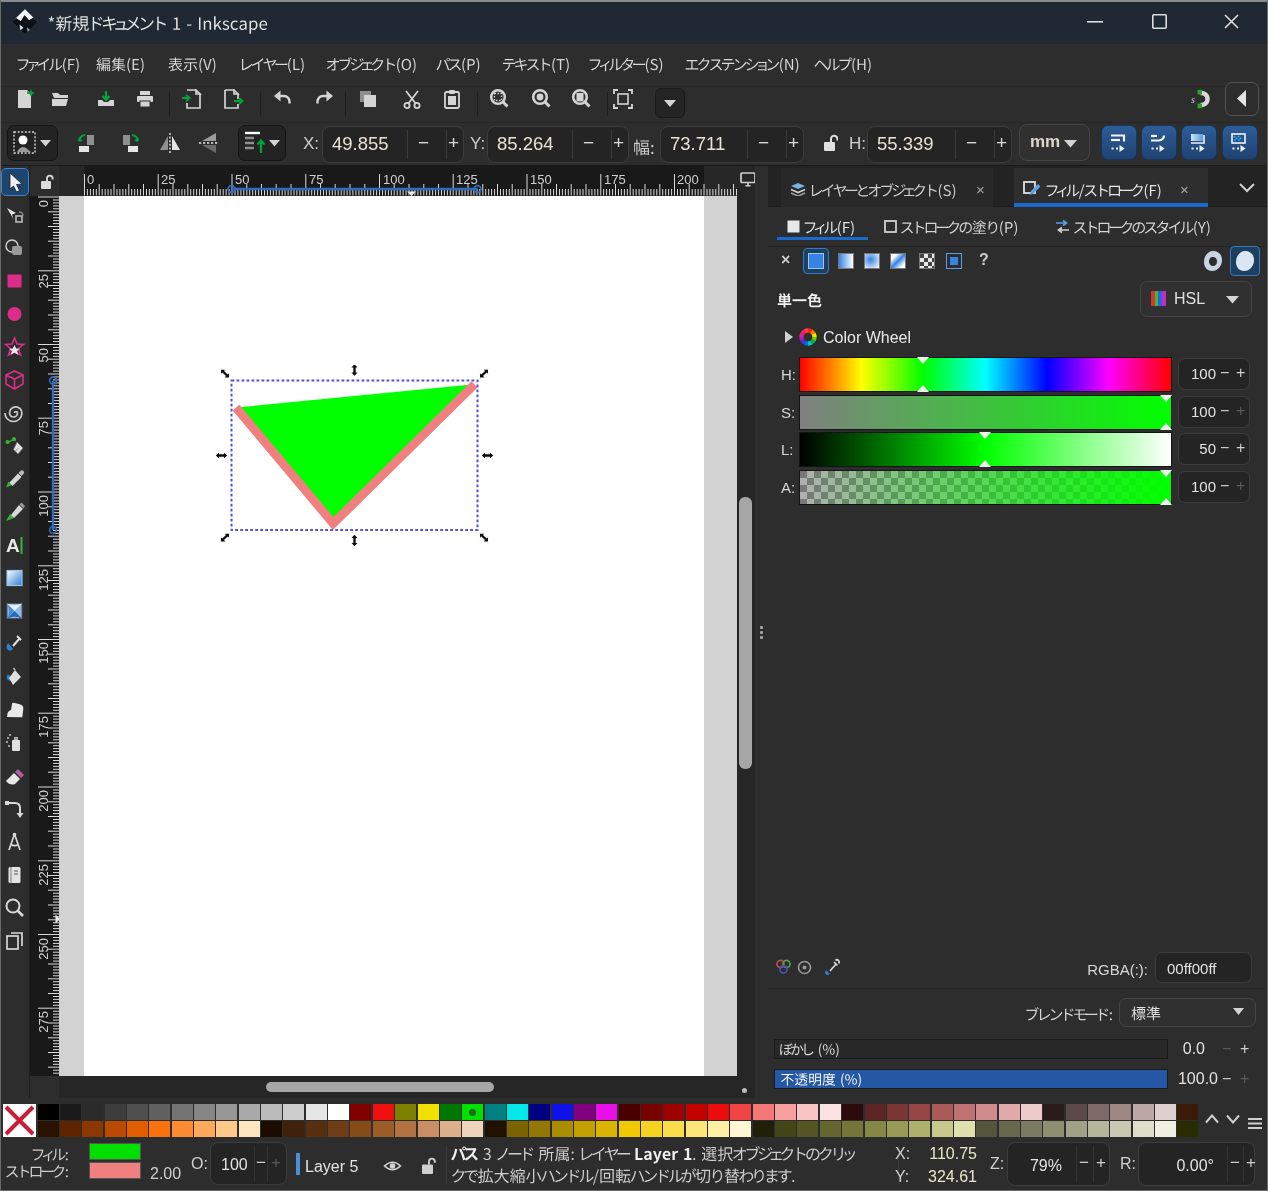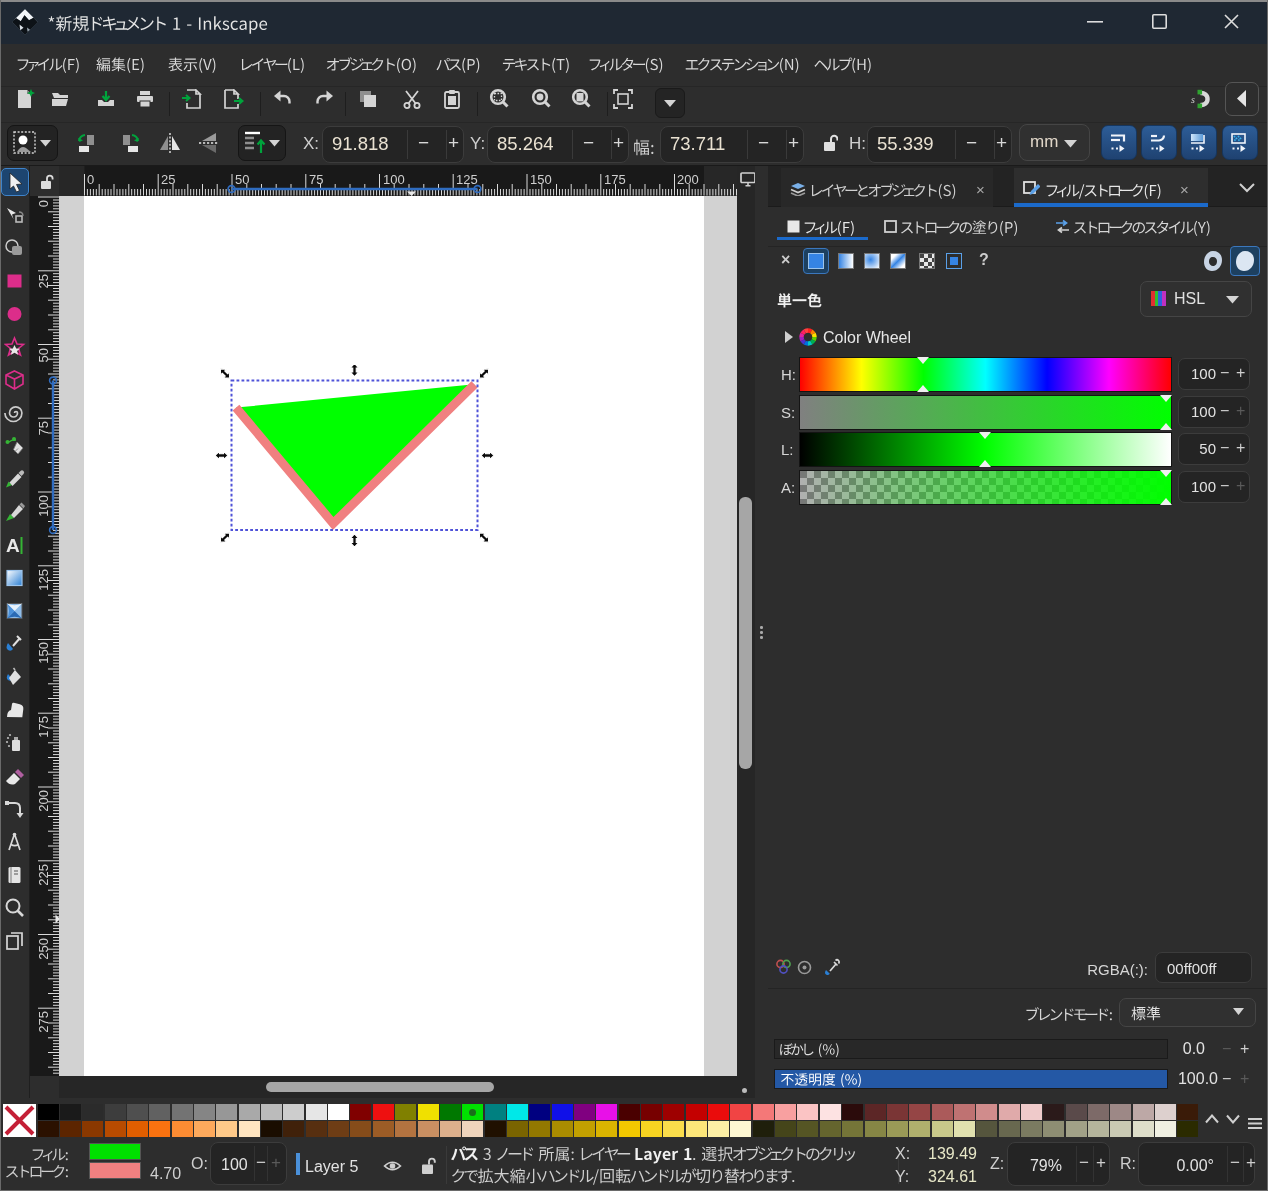--- a/index.html
+++ b/index.html
@@ -300,21 +300,21 @@
 <svg style="position:absolute;left:244px;top:131px;" width="24" height="24" viewBox="0 0 24 24">
       <path d="M1 2 h15" stroke="#ffffff" stroke-width="2.4"></path>
       <path d="M1 7 h9 M1 12 h9 M1 17 h9" stroke="#8f8f8f" stroke-width="2.4"></path>
       <path d="M17 22 v-12 M13.5 13.5 L17 9.5 L20.5 13.5" stroke="#00a33c" stroke-width="2.2" fill="none"></path>
     </svg>
 <svg style="position:absolute;left:269px;top:140px;" width="12" height="8" viewBox="0 0 12 8">
       <path d="M0 0 h11 L5.5 6.5 Z" fill="#d4d4d4"></path>
     </svg>
 <div style="position:absolute;left:303px;top:134px;font-size:17px;color:#cfcfcf;font-weight:400;white-space:nowrap;">X:</div>
 <div style="position:absolute;left:322px;top:126px;width:142px;height:37px;background:#242424;border:1px solid #3c3c3c;border-radius:8px"></div>
-<div style="position:absolute;left:332px;top:133.4px;font-size:18.5px;color:#eae2d2;font-weight:400;white-space:nowrap;">91.818</div>
+<div style="position:absolute;left:332px;top:133.4px;font-size:18.5px;color:#eae2d2;font-weight:400;white-space:nowrap;">49.855</div>
 <div style="position:absolute;left:407px;top:130px;width:1px;height:29px;background:#3a3a3a"></div>
 <div style="position:absolute;left:446px;top:130px;width:1px;height:29px;background:#3a3a3a"></div>
 <div style="position:absolute;left:418px;top:131.5px;font-size:19px;color:#d8d8d8;font-weight:400;white-space:nowrap;">−</div>
 <div style="position:absolute;left:448px;top:131.5px;font-size:19px;color:#d8d8d8;font-weight:400;white-space:nowrap;">+</div>
 <div style="position:absolute;left:470px;top:134px;font-size:17px;color:#cfcfcf;font-weight:400;white-space:nowrap;">Y:</div>
 <div style="position:absolute;left:487px;top:126px;width:142px;height:37px;background:#242424;border:1px solid #3c3c3c;border-radius:8px"></div>
 <div style="position:absolute;left:497px;top:133.4px;font-size:18.5px;color:#eae2d2;font-weight:400;white-space:nowrap;">85.264</div>
 <div style="position:absolute;left:572px;top:130px;width:1px;height:29px;background:#3a3a3a"></div>
 <div style="position:absolute;left:611px;top:130px;width:1px;height:29px;background:#3a3a3a"></div>
 <div style="position:absolute;left:583px;top:131.5px;font-size:19px;color:#d8d8d8;font-weight:400;white-space:nowrap;">−</div>
@@ -338,21 +338,21 @@
       <path d="M8 8 v-3 a3.2 3.2 0 0 1 6.4 0 v1.5" stroke="#e0e0e0" stroke-width="2" fill="none"></path>
     </svg>
 <div style="position:absolute;left:849px;top:134px;font-size:17px;color:#cfcfcf;font-weight:400;white-space:nowrap;">H:</div>
 <div style="position:absolute;left:867px;top:126px;width:145px;height:37px;background:#242424;border:1px solid #3c3c3c;border-radius:8px"></div>
 <div style="position:absolute;left:877px;top:133.4px;font-size:18.5px;color:#eae2d2;font-weight:400;white-space:nowrap;">55.339</div>
 <div style="position:absolute;left:955px;top:130px;width:1px;height:29px;background:#3a3a3a"></div>
 <div style="position:absolute;left:994px;top:130px;width:1px;height:29px;background:#3a3a3a"></div>
 <div style="position:absolute;left:966px;top:131.5px;font-size:19px;color:#d8d8d8;font-weight:400;white-space:nowrap;">−</div>
 <div style="position:absolute;left:996px;top:131.5px;font-size:19px;color:#d8d8d8;font-weight:400;white-space:nowrap;">+</div>
 <div style="position:absolute;left:1019px;top:124px;width:71px;height:37px;background:#303030;border:1px solid #454545;border-radius:8px"></div>
-<div style="position:absolute;left:1030px;top:132px;font-size:17px;color:#e0d6c8;font-weight:400;white-space:nowrap;">mm</div>
+<div style="position:absolute;left:1030px;top:132px;font-size:17px;color:#e0d6c8;font-weight:700;white-space:nowrap;">mm</div>
 <svg style="position:absolute;left:1064px;top:140px;" width="14" height="9" viewBox="0 0 14 9">
       <path d="M0 0 h13 L6.5 7.5 Z" fill="#d4d4d4"></path>
     </svg>
 <div style="position:absolute;left:1101px;top:125px;width:36px;height:35px;background:linear-gradient(180deg,#2d5d97,#1f4271);border:1px solid #16365e;border-radius:7px"></div>
 <svg style="position:absolute;left:1109px;top:132px;" width="20" height="21" viewBox="0 0 20 21">
       <path d="M2 3.5 h13 v6" stroke="#f0f4fa" stroke-width="2.2" fill="none"></path>
       <path d="M2 8 h9" stroke="#f0f4fa" stroke-width="2.2"></path>
       <path d="M2.5 16.5 h2 M7 16.5 h2" stroke="#f0f4fa" stroke-width="2" fill="none"></path>
       <path d="M10.5 13 l5 3.5 -5 3.5 Z" fill="#f0f4fa"></path>
     </svg>
@@ -997,21 +997,21 @@
           <path transform="translate(-1.50 0) scale(0.015000 -0.015000)" d="M800.0 669.0Q795.0 663.0 787.5 649.5Q780.0 636.0 775.0 625.0Q756.0 576.0 725.0 516.5Q694.0 457.0 656.0 399.0Q618.0 341.0 576.0 294.0Q521.0 232.0 455.0 173.5Q389.0 115.0 316.0 64.5Q243.0 14.0 164.0 -22.0L100.0 45.0Q181.0 77.0 255.5 124.5Q330.0 172.0 395.5 228.5Q461.0 285.0 512.0 342.0Q546.0 381.0 579.5 429.5Q613.0 478.0 639.5 528.5Q666.0 579.0 678.0 620.0Q670.0 620.0 640.0 620.0Q610.0 620.0 569.0 620.0Q528.0 620.0 483.0 620.0Q438.0 620.0 397.0 620.0Q356.0 620.0 326.5 620.0Q297.0 620.0 288.0 620.0Q271.0 620.0 249.5 619.0Q228.0 618.0 210.5 617.0Q193.0 616.0 187.0 615.0V706.0Q194.0 705.0 212.5 703.5Q231.0 702.0 252.0 701.0Q273.0 700.0 288.0 700.0Q299.0 700.0 328.0 700.0Q357.0 700.0 397.5 700.0Q438.0 700.0 482.0 700.0Q526.0 700.0 566.5 700.0Q607.0 700.0 636.0 700.0Q665.0 700.0 674.0 700.0Q699.0 700.0 718.5 702.0Q738.0 704.0 749.0 708.0ZM589.0 347.0Q630.0 313.0 673.5 272.0Q717.0 231.0 759.0 187.5Q801.0 144.0 837.0 104.5Q873.0 65.0 899.0 33.0L829.0 -27.0Q794.0 21.0 745.0 76.5Q696.0 132.0 641.5 187.5Q587.0 243.0 532.0 290.0Z"></path>
           <path transform="translate(10.50 0) scale(0.015000 -0.015000)" d="M337.0 88.0Q337.0 102.0 337.0 144.5Q337.0 187.0 337.0 245.5Q337.0 304.0 337.0 368.5Q337.0 433.0 337.0 494.0Q337.0 555.0 337.0 602.0Q337.0 649.0 337.0 670.0Q337.0 691.0 335.0 721.0Q333.0 751.0 329.0 774.0H427.0Q425.0 752.0 422.5 722.0Q420.0 692.0 420.0 670.0Q420.0 631.0 420.0 576.5Q420.0 522.0 420.0 460.5Q420.0 399.0 420.5 338.5Q421.0 278.0 421.0 225.5Q421.0 173.0 421.0 136.5Q421.0 100.0 421.0 88.0Q421.0 72.0 421.5 51.0Q422.0 30.0 424.0 8.5Q426.0 -13.0 427.0 -30.0H330.0Q334.0 -6.0 335.5 27.0Q337.0 60.0 337.0 88.0ZM403.0 512.0Q452.0 497.0 511.5 476.5Q571.0 456.0 633.0 433.0Q695.0 410.0 750.5 386.5Q806.0 363.0 847.0 342.0L813.0 257.0Q770.0 281.0 716.0 304.5Q662.0 328.0 605.5 351.0Q549.0 374.0 496.5 392.5Q444.0 411.0 403.0 423.0Z"></path>
           <path transform="translate(22.50 0) scale(0.015000 -0.015000)" d="M146.0 685.0Q176.0 684.0 197.0 683.5Q218.0 683.0 235.0 683.0Q247.0 683.0 279.0 683.0Q311.0 683.0 356.5 683.0Q402.0 683.0 454.0 683.0Q506.0 683.0 557.5 683.0Q609.0 683.0 654.0 683.0Q699.0 683.0 730.0 683.0Q761.0 683.0 772.0 683.0Q788.0 683.0 812.5 683.5Q837.0 684.0 860.0 685.0Q859.0 667.0 858.5 646.5Q858.0 626.0 858.0 607.0Q858.0 597.0 858.0 567.5Q858.0 538.0 858.0 496.0Q858.0 454.0 858.0 405.5Q858.0 357.0 858.0 309.0Q858.0 261.0 858.0 220.0Q858.0 179.0 858.0 150.5Q858.0 122.0 858.0 114.0Q858.0 103.0 858.0 84.0Q858.0 65.0 858.5 46.0Q859.0 27.0 859.5 12.5Q860.0 -2.0 860.0 -7.0H774.0Q774.0 -1.0 774.5 17.5Q775.0 36.0 775.5 59.5Q776.0 83.0 776.0 104.0Q776.0 111.0 776.0 142.0Q776.0 173.0 776.0 218.5Q776.0 264.0 776.0 316.5Q776.0 369.0 776.0 419.5Q776.0 470.0 776.0 512.0Q776.0 554.0 776.0 579.0Q776.0 604.0 776.0 604.0H229.0Q229.0 604.0 229.0 579.5Q229.0 555.0 229.0 513.0Q229.0 471.0 229.0 420.5Q229.0 370.0 229.0 318.0Q229.0 266.0 229.0 220.5Q229.0 175.0 229.0 144.0Q229.0 113.0 229.0 104.0Q229.0 91.0 229.0 74.0Q229.0 57.0 229.5 40.5Q230.0 24.0 230.5 11.0Q231.0 -2.0 231.0 -7.0H145.0Q145.0 -2.0 145.5 12.5Q146.0 27.0 146.5 46.0Q147.0 65.0 147.0 83.5Q147.0 102.0 147.0 115.0Q147.0 123.0 147.0 152.0Q147.0 181.0 147.0 223.0Q147.0 265.0 147.0 313.5Q147.0 362.0 147.0 410.5Q147.0 459.0 147.0 500.5Q147.0 542.0 147.0 570.5Q147.0 599.0 147.0 607.0Q147.0 625.0 147.0 646.0Q147.0 667.0 146.0 685.0ZM808.0 129.0V51.0H190.0V129.0Z"></path>
           <path transform="translate(33.90 0) scale(0.015000 -0.015000)" d="M102.0 433.0Q117.0 432.0 139.0 430.5Q161.0 429.0 187.5 428.5Q214.0 428.0 241.0 428.0Q257.0 428.0 290.5 428.0Q324.0 428.0 369.0 428.0Q414.0 428.0 464.5 428.0Q515.0 428.0 565.5 428.0Q616.0 428.0 661.5 428.0Q707.0 428.0 740.0 428.0Q773.0 428.0 789.0 428.0Q827.0 428.0 854.0 430.0Q881.0 432.0 897.0 433.0V335.0Q882.0 336.0 852.5 338.0Q823.0 340.0 790.0 340.0Q774.0 340.0 740.0 340.0Q706.0 340.0 661.5 340.0Q617.0 340.0 566.0 340.0Q515.0 340.0 464.5 340.0Q414.0 340.0 369.5 340.0Q325.0 340.0 291.0 340.0Q257.0 340.0 241.0 340.0Q200.0 340.0 163.0 338.5Q126.0 337.0 102.0 335.0Z"></path>
           <path transform="translate(45.30 0) scale(0.015000 -0.015000)" d="M872.0 625.0Q865.0 615.0 859.0 599.5Q853.0 584.0 849.0 572.0Q836.0 522.0 811.0 462.5Q786.0 403.0 751.0 342.5Q716.0 282.0 671.0 228.0Q603.0 145.0 508.5 76.5Q414.0 8.0 273.0 -44.0L201.0 21.0Q293.0 48.0 366.0 86.5Q439.0 125.0 497.0 172.0Q555.0 219.0 600.0 272.0Q639.0 318.0 671.5 373.0Q704.0 428.0 727.0 483.5Q750.0 539.0 760.0 584.0H389.0L421.0 656.0Q433.0 656.0 466.0 656.0Q499.0 656.0 541.5 656.0Q584.0 656.0 626.0 656.0Q668.0 656.0 699.5 656.0Q731.0 656.0 740.0 656.0Q760.0 656.0 777.0 658.5Q794.0 661.0 805.0 666.0ZM537.0 777.0Q524.0 757.0 512.0 734.5Q500.0 712.0 493.0 698.0Q463.0 643.0 418.0 579.5Q373.0 516.0 311.0 454.0Q249.0 392.0 168.0 338.0L99.0 390.0Q164.0 428.0 215.0 473.0Q266.0 518.0 304.5 564.0Q343.0 610.0 370.0 652.0Q397.0 694.0 413.0 728.0Q421.0 741.0 430.5 764.5Q440.0 788.0 444.0 807.0Z"></path>
           <path transform="translate(58.80 0) scale(0.015000 -0.015000)" d="M139.0 390.0Q112.0 390.0 92.5 409.5Q73.0 429.0 73.0 460.0Q73.0 491.0 92.5 510.5Q112.0 530.0 139.0 530.0Q166.0 530.0 185.5 510.5Q205.0 491.0 205.0 460.0Q205.0 429.0 185.5 409.5Q166.0 390.0 139.0 390.0ZM139.0 -13.0Q112.0 -13.0 92.5 6.5Q73.0 26.0 73.0 56.0Q73.0 88.0 92.5 107.0Q112.0 126.0 139.0 126.0Q166.0 126.0 185.5 107.0Q205.0 88.0 205.0 56.0Q205.0 26.0 185.5 6.5Q166.0 -13.0 139.0 -13.0Z"></path>
         </g>
       </svg>
     </div>
 <div style="position:absolute;left:89px;top:1162px;width:52px;height:17px;background:#f08080;border:1px solid #555"></div>
-<div style="position:absolute;left:150px;top:1165px;font-size:16px;color:#cfcfcf;font-weight:400;white-space:nowrap;">4.70</div>
+<div style="position:absolute;left:150px;top:1165px;font-size:16px;color:#cfcfcf;font-weight:400;white-space:nowrap;">2.00</div>
 <div style="position:absolute;left:191px;top:1155px;font-size:16px;color:#cfcfcf;font-weight:400;white-space:nowrap;">O:</div>
 <div style="position:absolute;left:210px;top:1142px;width:77px;height:43px;background:#242424;border:1px solid #3c3c3c;border-radius:8px"></div>
 <div style="position:absolute;left:221px;top:1156px;font-size:16px;color:#e2e2e2;font-weight:400;white-space:nowrap;">100</div>
 <div style="position:absolute;left:254px;top:1146px;width:1px;height:35px;background:#333"></div>
 <div style="position:absolute;left:267px;top:1146px;width:1px;height:35px;background:#333"></div>
 <div style="position:absolute;left:256px;top:1153px;font-size:17px;color:#cfcfcf;font-weight:400;white-space:nowrap;">−</div>
 <div style="position:absolute;left:271px;top:1153px;font-size:17px;color:#5a5a5a;font-weight:400;white-space:nowrap;">+</div>
 <div style="position:absolute;left:296px;top:1153px;width:3.5px;height:22px;background:#4a90d9"></div>
 <div style="position:absolute;left:305px;top:1158px;font-size:16px;color:#e2e2e2;font-weight:400;white-space:nowrap;">Layer 5</div>
 <svg style="position:absolute;left:383px;top:1159px;" width="19" height="14" viewBox="0 0 19 14">
@@ -1106,21 +1106,21 @@
           <path transform="translate(271.87 0) scale(0.016000 -0.016000)" d="M186.0 343.0H813.0V-76.0H738.0V279.0H260.0V-80.0H186.0ZM232.0 183.0H768.0V124.0H232.0ZM91.0 752.0H449.0V692.0H91.0ZM526.0 752.0H909.0V692.0H526.0ZM61.0 604.0H467.0V542.0H61.0ZM505.0 604.0H940.0V542.0H505.0ZM231.0 22.0H767.0V-42.0H231.0ZM244.0 840.0H316.0V692.0Q316.0 648.0 308.5 598.5Q301.0 549.0 278.0 498.0Q255.0 447.0 211.0 399.0Q167.0 351.0 93.0 310.0Q85.0 322.0 70.5 337.0Q56.0 352.0 43.0 362.0Q113.0 397.0 154.0 439.0Q195.0 481.0 214.0 525.5Q233.0 570.0 238.5 613.5Q244.0 657.0 244.0 693.0ZM675.0 840.0H747.0V681.0Q747.0 640.0 739.0 595.5Q731.0 551.0 708.0 506.0Q685.0 461.0 641.0 419.5Q597.0 378.0 525.0 345.0Q518.0 357.0 504.0 372.5Q490.0 388.0 478.0 398.0Q545.0 426.0 584.5 461.5Q624.0 497.0 644.0 535.0Q664.0 573.0 669.5 611.0Q675.0 649.0 675.0 682.0ZM750.0 589.0Q778.0 518.0 834.0 461.0Q890.0 404.0 965.0 377.0Q953.0 367.0 939.0 350.0Q925.0 333.0 917.0 320.0Q838.0 354.0 780.0 421.5Q722.0 489.0 692.0 572.0ZM235.0 503.0 282.0 547.0Q311.0 528.0 343.5 504.5Q376.0 481.0 406.0 458.5Q436.0 436.0 456.0 420.0L408.0 369.0Q389.0 386.0 359.5 410.0Q330.0 434.0 297.0 458.5Q264.0 483.0 235.0 503.0Z"></path>
           <path transform="translate(286.27 0) scale(0.016000 -0.016000)" d="M528.0 72.0Q592.0 81.0 649.5 101.0Q707.0 121.0 752.0 154.0Q797.0 187.0 823.0 235.0Q849.0 283.0 848.0 347.0Q848.0 376.0 836.5 407.0Q825.0 438.0 801.5 465.0Q778.0 492.0 741.0 508.5Q704.0 525.0 655.0 525.0Q559.0 525.0 473.0 477.5Q387.0 430.0 314.0 354.0V442.0Q405.0 528.0 496.5 563.0Q588.0 598.0 667.0 598.0Q736.0 598.0 795.5 567.5Q855.0 537.0 892.0 480.0Q929.0 423.0 929.0 345.0Q929.0 270.0 903.0 211.5Q877.0 153.0 828.5 111.0Q780.0 69.0 713.5 40.5Q647.0 12.0 565.0 -3.0ZM303.0 554.0Q291.0 552.0 266.5 549.0Q242.0 546.0 210.5 541.5Q179.0 537.0 147.0 533.0Q115.0 529.0 87.0 524.0L79.0 607.0Q95.0 606.0 110.5 606.5Q126.0 607.0 144.0 608.0Q165.0 609.0 195.5 612.5Q226.0 616.0 259.0 620.5Q292.0 625.0 321.5 630.5Q351.0 636.0 368.0 642.0L398.0 607.0Q389.0 595.0 378.0 577.5Q367.0 560.0 356.0 542.0Q345.0 524.0 337.0 510.0L306.0 374.0Q289.0 347.0 264.0 310.0Q239.0 273.0 211.5 232.5Q184.0 192.0 156.0 152.5Q128.0 113.0 105.0 80.0L55.0 149.0Q73.0 172.0 99.0 206.0Q125.0 240.0 153.5 278.5Q182.0 317.0 209.0 355.0Q236.0 393.0 257.5 425.0Q279.0 457.0 290.0 476.0L294.0 527.0ZM293.0 720.0Q293.0 737.0 292.5 756.0Q292.0 775.0 289.0 794.0L383.0 791.0Q379.0 771.0 373.5 728.5Q368.0 686.0 362.0 628.0Q356.0 570.0 350.5 506.0Q345.0 442.0 342.0 379.5Q339.0 317.0 339.0 264.0Q339.0 219.0 339.0 180.5Q339.0 142.0 340.0 104.5Q341.0 67.0 343.0 23.0Q344.0 10.0 345.0 -7.0Q346.0 -24.0 348.0 -38.0H261.0Q263.0 -28.0 263.5 -9.5Q264.0 9.0 264.0 21.0Q265.0 69.0 265.0 106.0Q265.0 143.0 265.5 182.5Q266.0 222.0 267.0 277.0Q267.0 299.0 269.0 337.5Q271.0 376.0 274.0 422.5Q277.0 469.0 280.0 517.0Q283.0 565.0 286.0 607.5Q289.0 650.0 291.0 680.0Q293.0 710.0 293.0 720.0Z"></path>
           <path transform="translate(299.07 0) scale(0.016000 -0.016000)" d="M339.0 789.0Q331.0 761.0 323.5 724.5Q316.0 688.0 309.5 648.5Q303.0 609.0 298.5 573.0Q294.0 537.0 292.0 511.0Q308.0 549.0 334.0 589.0Q360.0 629.0 396.0 662.5Q432.0 696.0 474.5 717.0Q517.0 738.0 564.0 738.0Q631.0 738.0 682.5 696.0Q734.0 654.0 763.0 577.0Q792.0 500.0 792.0 395.0Q792.0 291.0 761.0 214.5Q730.0 138.0 674.0 85.0Q618.0 32.0 540.5 -1.0Q463.0 -34.0 370.0 -50.0L323.0 22.0Q404.0 34.0 474.5 58.5Q545.0 83.0 598.0 125.5Q651.0 168.0 680.5 234.0Q710.0 300.0 710.0 394.0Q710.0 473.0 692.0 534.5Q674.0 596.0 639.0 631.0Q604.0 666.0 551.0 666.0Q504.0 666.0 461.0 636.0Q418.0 606.0 382.5 558.5Q347.0 511.0 325.0 456.5Q303.0 402.0 298.0 353.0Q294.0 324.0 294.5 296.0Q295.0 268.0 300.0 230.0L223.0 224.0Q219.0 252.0 215.5 293.0Q212.0 334.0 212.0 383.0Q212.0 418.0 215.5 461.5Q219.0 505.0 223.5 549.5Q228.0 594.0 233.5 635.0Q239.0 676.0 243.0 706.0Q246.0 729.0 248.0 750.5Q250.0 772.0 251.0 792.0Z"></path>
           <path transform="translate(311.87 0) scale(0.016000 -0.016000)" d="M573.0 794.0Q571.0 781.0 569.5 765.0Q568.0 749.0 567.0 727.0Q567.0 712.0 566.5 682.0Q566.0 652.0 566.0 614.5Q566.0 577.0 566.0 539.0Q566.0 501.0 566.0 469.0Q566.0 419.0 568.0 364.0Q570.0 309.0 573.0 257.0Q576.0 205.0 578.0 162.0Q580.0 119.0 580.0 94.0Q580.0 59.0 563.5 27.0Q547.0 -5.0 508.5 -25.5Q470.0 -46.0 404.0 -46.0Q296.0 -46.0 239.0 -8.5Q182.0 29.0 182.0 101.0Q182.0 147.0 209.5 181.0Q237.0 215.0 289.0 234.5Q341.0 254.0 413.0 254.0Q492.0 254.0 561.5 235.5Q631.0 217.0 689.0 189.0Q747.0 161.0 792.0 130.5Q837.0 100.0 866.0 76.0L820.0 5.0Q786.0 37.0 741.5 69.0Q697.0 101.0 644.5 128.0Q592.0 155.0 531.5 171.5Q471.0 188.0 403.0 188.0Q331.0 188.0 293.5 164.0Q256.0 140.0 256.0 105.0Q256.0 83.0 270.0 64.5Q284.0 46.0 315.0 35.0Q346.0 24.0 395.0 24.0Q424.0 24.0 448.0 31.5Q472.0 39.0 486.5 58.0Q501.0 77.0 501.0 111.0Q501.0 140.0 499.5 186.5Q498.0 233.0 496.0 285.5Q494.0 338.0 492.5 387.0Q491.0 436.0 491.0 469.0Q491.0 503.0 491.0 538.5Q491.0 574.0 491.0 609.0Q491.0 644.0 491.5 676.0Q492.0 708.0 492.0 734.0Q492.0 746.0 491.0 765.0Q490.0 784.0 488.0 794.0ZM190.0 685.0Q215.0 681.0 248.0 677.0Q281.0 673.0 317.5 669.5Q354.0 666.0 387.5 664.5Q421.0 663.0 446.0 663.0Q541.0 663.0 640.5 670.0Q740.0 677.0 837.0 693.0L836.0 620.0Q781.0 614.0 716.0 608.0Q651.0 602.0 582.5 598.0Q514.0 594.0 447.0 594.0Q412.0 594.0 364.0 597.0Q316.0 600.0 269.5 604.0Q223.0 608.0 191.0 611.0ZM185.0 473.0Q212.0 469.0 245.0 465.0Q278.0 461.0 313.0 459.0Q348.0 457.0 380.0 455.5Q412.0 454.0 437.0 454.0Q510.0 454.0 578.5 457.5Q647.0 461.0 713.5 467.5Q780.0 474.0 845.0 484.0L844.0 409.0Q794.0 402.0 744.5 397.5Q695.0 393.0 645.5 390.0Q596.0 387.0 544.5 385.5Q493.0 384.0 436.0 384.0Q402.0 384.0 357.5 386.0Q313.0 388.0 267.5 391.0Q222.0 394.0 186.0 398.0Z"></path>
           <path transform="translate(324.67 0) scale(0.016000 -0.016000)" d="M627.0 792.0Q627.0 787.0 625.5 774.0Q624.0 761.0 623.5 748.5Q623.0 736.0 622.0 729.0Q621.0 710.0 621.0 677.0Q621.0 644.0 621.0 605.0Q621.0 566.0 621.5 526.0Q622.0 486.0 622.5 451.0Q623.0 416.0 623.0 392.0L546.0 430.0Q546.0 444.0 546.0 472.5Q546.0 501.0 546.0 538.5Q546.0 576.0 545.5 613.0Q545.0 650.0 544.0 681.0Q543.0 712.0 542.0 729.0Q541.0 749.0 539.0 767.5Q537.0 786.0 536.0 792.0ZM96.0 653.0Q137.0 653.0 189.0 654.5Q241.0 656.0 299.5 658.0Q358.0 660.0 418.0 661.0Q478.0 662.0 533.5 663.0Q589.0 664.0 636.0 664.0Q681.0 664.0 726.0 664.0Q771.0 664.0 810.5 664.0Q850.0 664.0 880.5 663.5Q911.0 663.0 929.0 663.0L928.0 589.0Q886.0 591.0 815.5 592.5Q745.0 594.0 635.0 594.0Q570.0 594.0 499.5 592.5Q429.0 591.0 358.0 589.0Q287.0 587.0 220.5 583.5Q154.0 580.0 98.0 576.0ZM621.0 362.0Q621.0 296.0 601.5 251.0Q582.0 206.0 547.5 184.0Q513.0 162.0 467.0 162.0Q436.0 162.0 406.5 172.5Q377.0 183.0 353.5 204.5Q330.0 226.0 316.5 257.5Q303.0 289.0 303.0 329.0Q303.0 379.0 327.0 418.0Q351.0 457.0 391.5 480.0Q432.0 503.0 479.0 503.0Q538.0 503.0 576.5 476.5Q615.0 450.0 635.0 404.5Q655.0 359.0 655.0 301.0Q655.0 251.0 640.5 199.0Q626.0 147.0 592.5 99.0Q559.0 51.0 501.5 11.5Q444.0 -28.0 356.0 -54.0L289.0 12.0Q357.0 28.0 411.0 53.0Q465.0 78.0 502.0 114.0Q539.0 150.0 558.5 198.0Q578.0 246.0 578.0 308.0Q578.0 376.0 549.0 406.0Q520.0 436.0 479.0 436.0Q453.0 436.0 430.0 423.5Q407.0 411.0 392.5 387.0Q378.0 363.0 378.0 330.0Q378.0 283.0 408.5 257.0Q439.0 231.0 480.0 231.0Q511.0 231.0 533.0 248.5Q555.0 266.0 564.5 301.5Q574.0 337.0 566.0 390.0Z"></path>
           <path transform="translate(339.07 0) scale(0.016000 -0.016000)" d="M139.0 -13.0Q112.0 -13.0 92.5 6.5Q73.0 26.0 73.0 56.0Q73.0 88.0 92.5 107.0Q112.0 126.0 139.0 126.0Q166.0 126.0 185.5 107.0Q205.0 88.0 205.0 56.0Q205.0 26.0 185.5 6.5Q166.0 -13.0 139.0 -13.0Z"></path>
         </g>
       </svg>
     </div>
 <div style="position:absolute;left:895px;top:1145px;font-size:16px;color:#cfcfcf;font-weight:400;white-space:nowrap;">X:</div>
-<div style="position:absolute;left:977px;top:1145px;font-size:16px;color:#e8e8c8;font-weight:400;white-space:nowrap;transform:translateX(-100%);">139.49</div>
+<div style="position:absolute;left:977px;top:1145px;font-size:16px;color:#e8e8c8;font-weight:400;white-space:nowrap;transform:translateX(-100%);">110.75</div>
 <div style="position:absolute;left:895px;top:1168px;font-size:16px;color:#cfcfcf;font-weight:400;white-space:nowrap;">Y:</div>
 <div style="position:absolute;left:977px;top:1168px;font-size:16px;color:#e8e8c8;font-weight:400;white-space:nowrap;transform:translateX(-100%);">324.61</div>
 <div style="position:absolute;left:990px;top:1155px;font-size:16px;color:#cfcfcf;font-weight:400;white-space:nowrap;">Z:</div>
 <div style="position:absolute;left:1007px;top:1142px;width:103px;height:44px;background:#242424;border:1px solid #3c3c3c;border-radius:8px"></div>
 <div style="position:absolute;left:1062px;top:1157px;font-size:16px;color:#e2e2e2;font-weight:400;white-space:nowrap;transform:translateX(-100%);">79%</div>
 <div style="position:absolute;left:1076px;top:1146px;width:1px;height:36px;background:#333"></div>
 <div style="position:absolute;left:1093px;top:1146px;width:1px;height:36px;background:#333"></div>
 <div style="position:absolute;left:1079px;top:1153px;font-size:17px;color:#cfcfcf;font-weight:400;white-space:nowrap;">−</div>
 <div style="position:absolute;left:1096px;top:1153px;font-size:17px;color:#cfcfcf;font-weight:400;white-space:nowrap;">+</div>
 <div style="position:absolute;left:1120px;top:1155px;font-size:16px;color:#cfcfcf;font-weight:400;white-space:nowrap;">R:</div>

